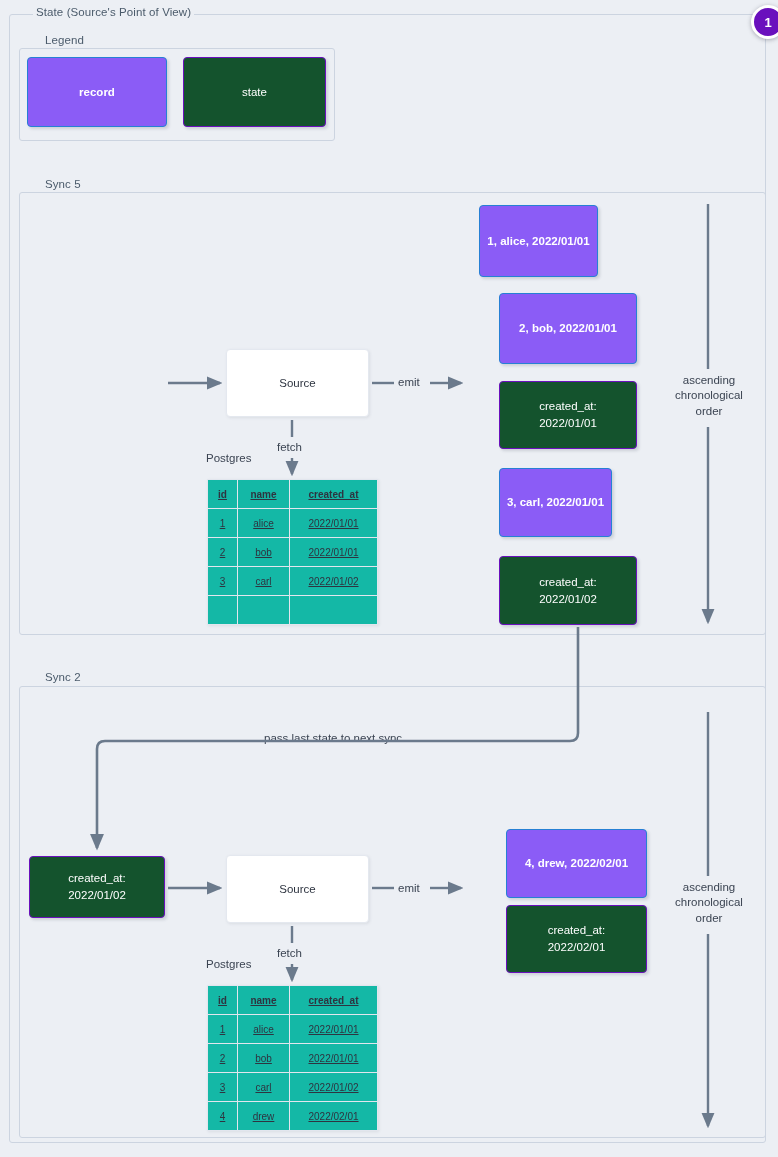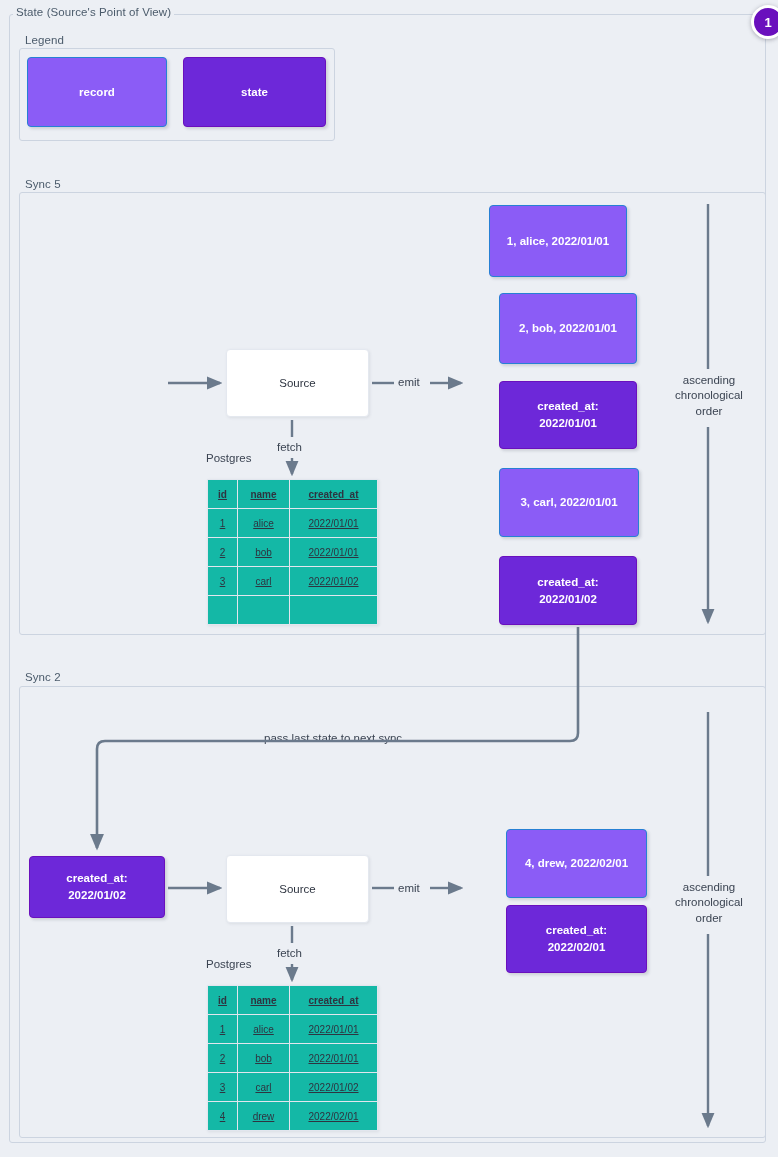--- a/index.html
+++ b/index.html
@@ -24,20 +24,21 @@
     background: transparent;
   }
   .group-label {
     position: absolute;
     font-size: 11.5px;
     color: #4b5b6b;
     background: #eceff4;
     padding: 0 3px;
     white-space: nowrap;
     letter-spacing: .1px;
+    margin-left: 20px;
   }
 
   
   .node {
     position: absolute;
     display: flex;
     align-items: center;
     justify-content: center;
     text-align: center;
     border-radius: 4px;
@@ -45,23 +46,23 @@
     line-height: 1.45;
     box-shadow: 2px 2px 3px rgba(60,70,90,.18);
   }
   .node.record {
     background: #8b5cf6;
     color: #ffffff;
     font-weight: bold;
     border: 1px solid #2680d4;
   }
   .node.state {
-    background: #6d28d9;
+    background: #14532d;
     color: #ffffff;
-    font-weight: bold;
+    font-weight: normal;
     border: 1px solid #6a10bd;
   }
   .node.plain {
     background: #ffffff;
     color: #2e3440;
     font-weight: normal;
     border: 1px solid #e4e8ef;
     box-shadow: 1px 1px 3px rgba(60,70,90,.10);
   }
 
@@ -178,33 +179,33 @@
         <td>2022/01/02</td>
       </tr>
       <tr>
         <td></td>
         <td></td>
         <td></td>
       </tr>
     </tbody>
   </table>
 
-  <div class="node record" style="left:489px; top:205px; width:138px; height:72px;text-align:right;">
+  <div class="node record" style="left:479px; top:205px; width:119px; height:72px;text-align:right;">
     <span>1, alice, 2022/01/01</span>
   </div>
   <div class="node record" style="left:499px; top:293px; width:138px; height:71px;">
     <span>2, bob, 2022/01/01</span>
   </div>
   <div class="node state" style="left:499px; top:381px; width:138px; height:68px;">
     <span>
       <span>created_at:</span><br>
       <span>2022/01/01</span>
     </span>
   </div>
-  <div class="node record" style="left:499px; top:468px; width:140px; height:69px;">
+  <div class="node record" style="left:499px; top:468px; width:113px; height:69px;">
     <span>3, carl, 2022/01/01</span>
   </div>
   <div class="node state" style="left:499px; top:556px; width:138px; height:69px;">
     <span>
       <span>created_at:</span><br>
       <span>2022/01/02</span>
     </span>
   </div>
 
   <div class="ftext multi" style="left:671px; top:373px; width:76px;">ascending chronological order</div>

